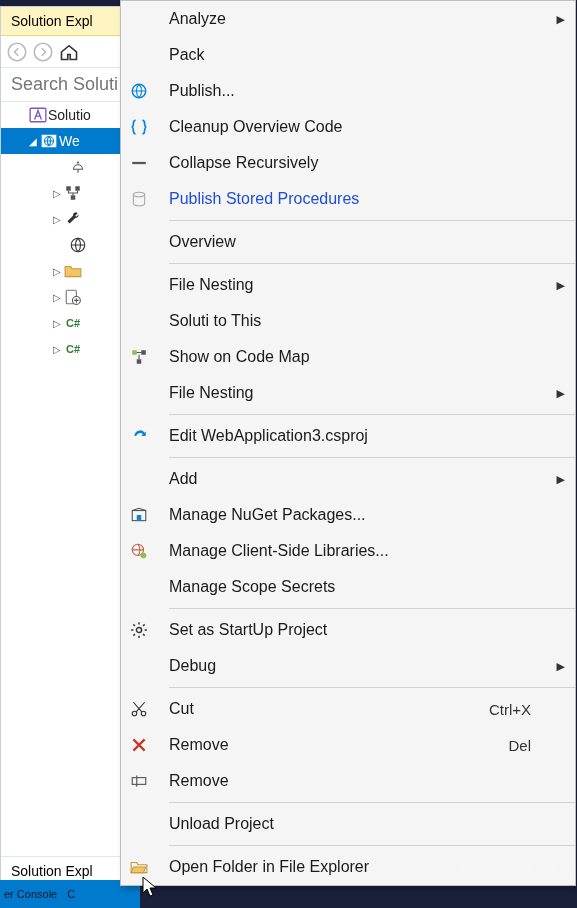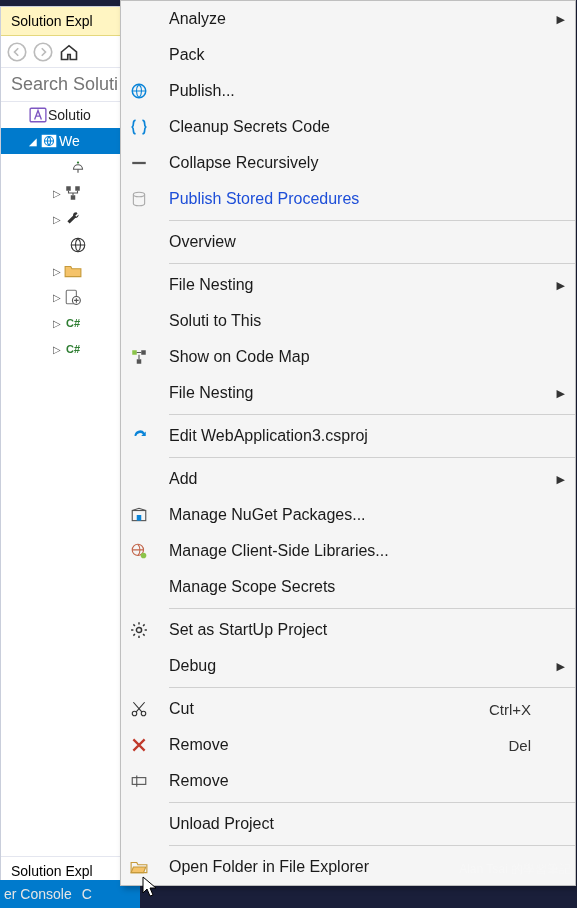--- a/index.html
+++ b/index.html
@@ -93,22 +93,22 @@
     }
 
     
     .status-bar {
       position: absolute;
       left: 0;
       bottom: 0;
       width: 140px;
       height: 28px;
       background: #007acc;
-      color: #e5e5e5;
-      font-size: 14px;
+      color: #0f172a;
+      font-size: 11px;
       display: flex;
       align-items: center;
       padding: 0 4px;
       gap: 10px;
     }
 
     
     .ctx-menu {
       position: absolute;
       top: 0;
@@ -320,21 +320,21 @@
     <span class="ctx-label">Publish...</span>
   </div>
   <div class="ctx-row">
     <span class="ctx-icon-col">
         <span class="ico">
           <svg viewBox="0 0 16 16">
             <path d="M5 2c-2 0-2 2-2 3s0 2-1 3c1 1 1 2 1 3s0 3 2 3M11 2c2 0 2 2 2 3s0 2 1 3c-1 1-1 2-1 3s0 3-2 3" stroke="#0a84d8" stroke-width="1.5" fill="none"></path>
           </svg>
         </span>
       </span>
-    <span class="ctx-label">Cleanup Secrets Code</span>
+    <span class="ctx-label">Cleanup Overview Code</span>
   </div>
   <div class="ctx-row">
     <span class="ctx-icon-col">
         <span class="ico">
           <svg viewBox="0 0 16 16">
             <rect x="2" y="7" width="12" height="2" fill="#555"></rect>
           </svg>
         </span>
       </span>
     <span class="ctx-label">Collapse Recursively</span>

